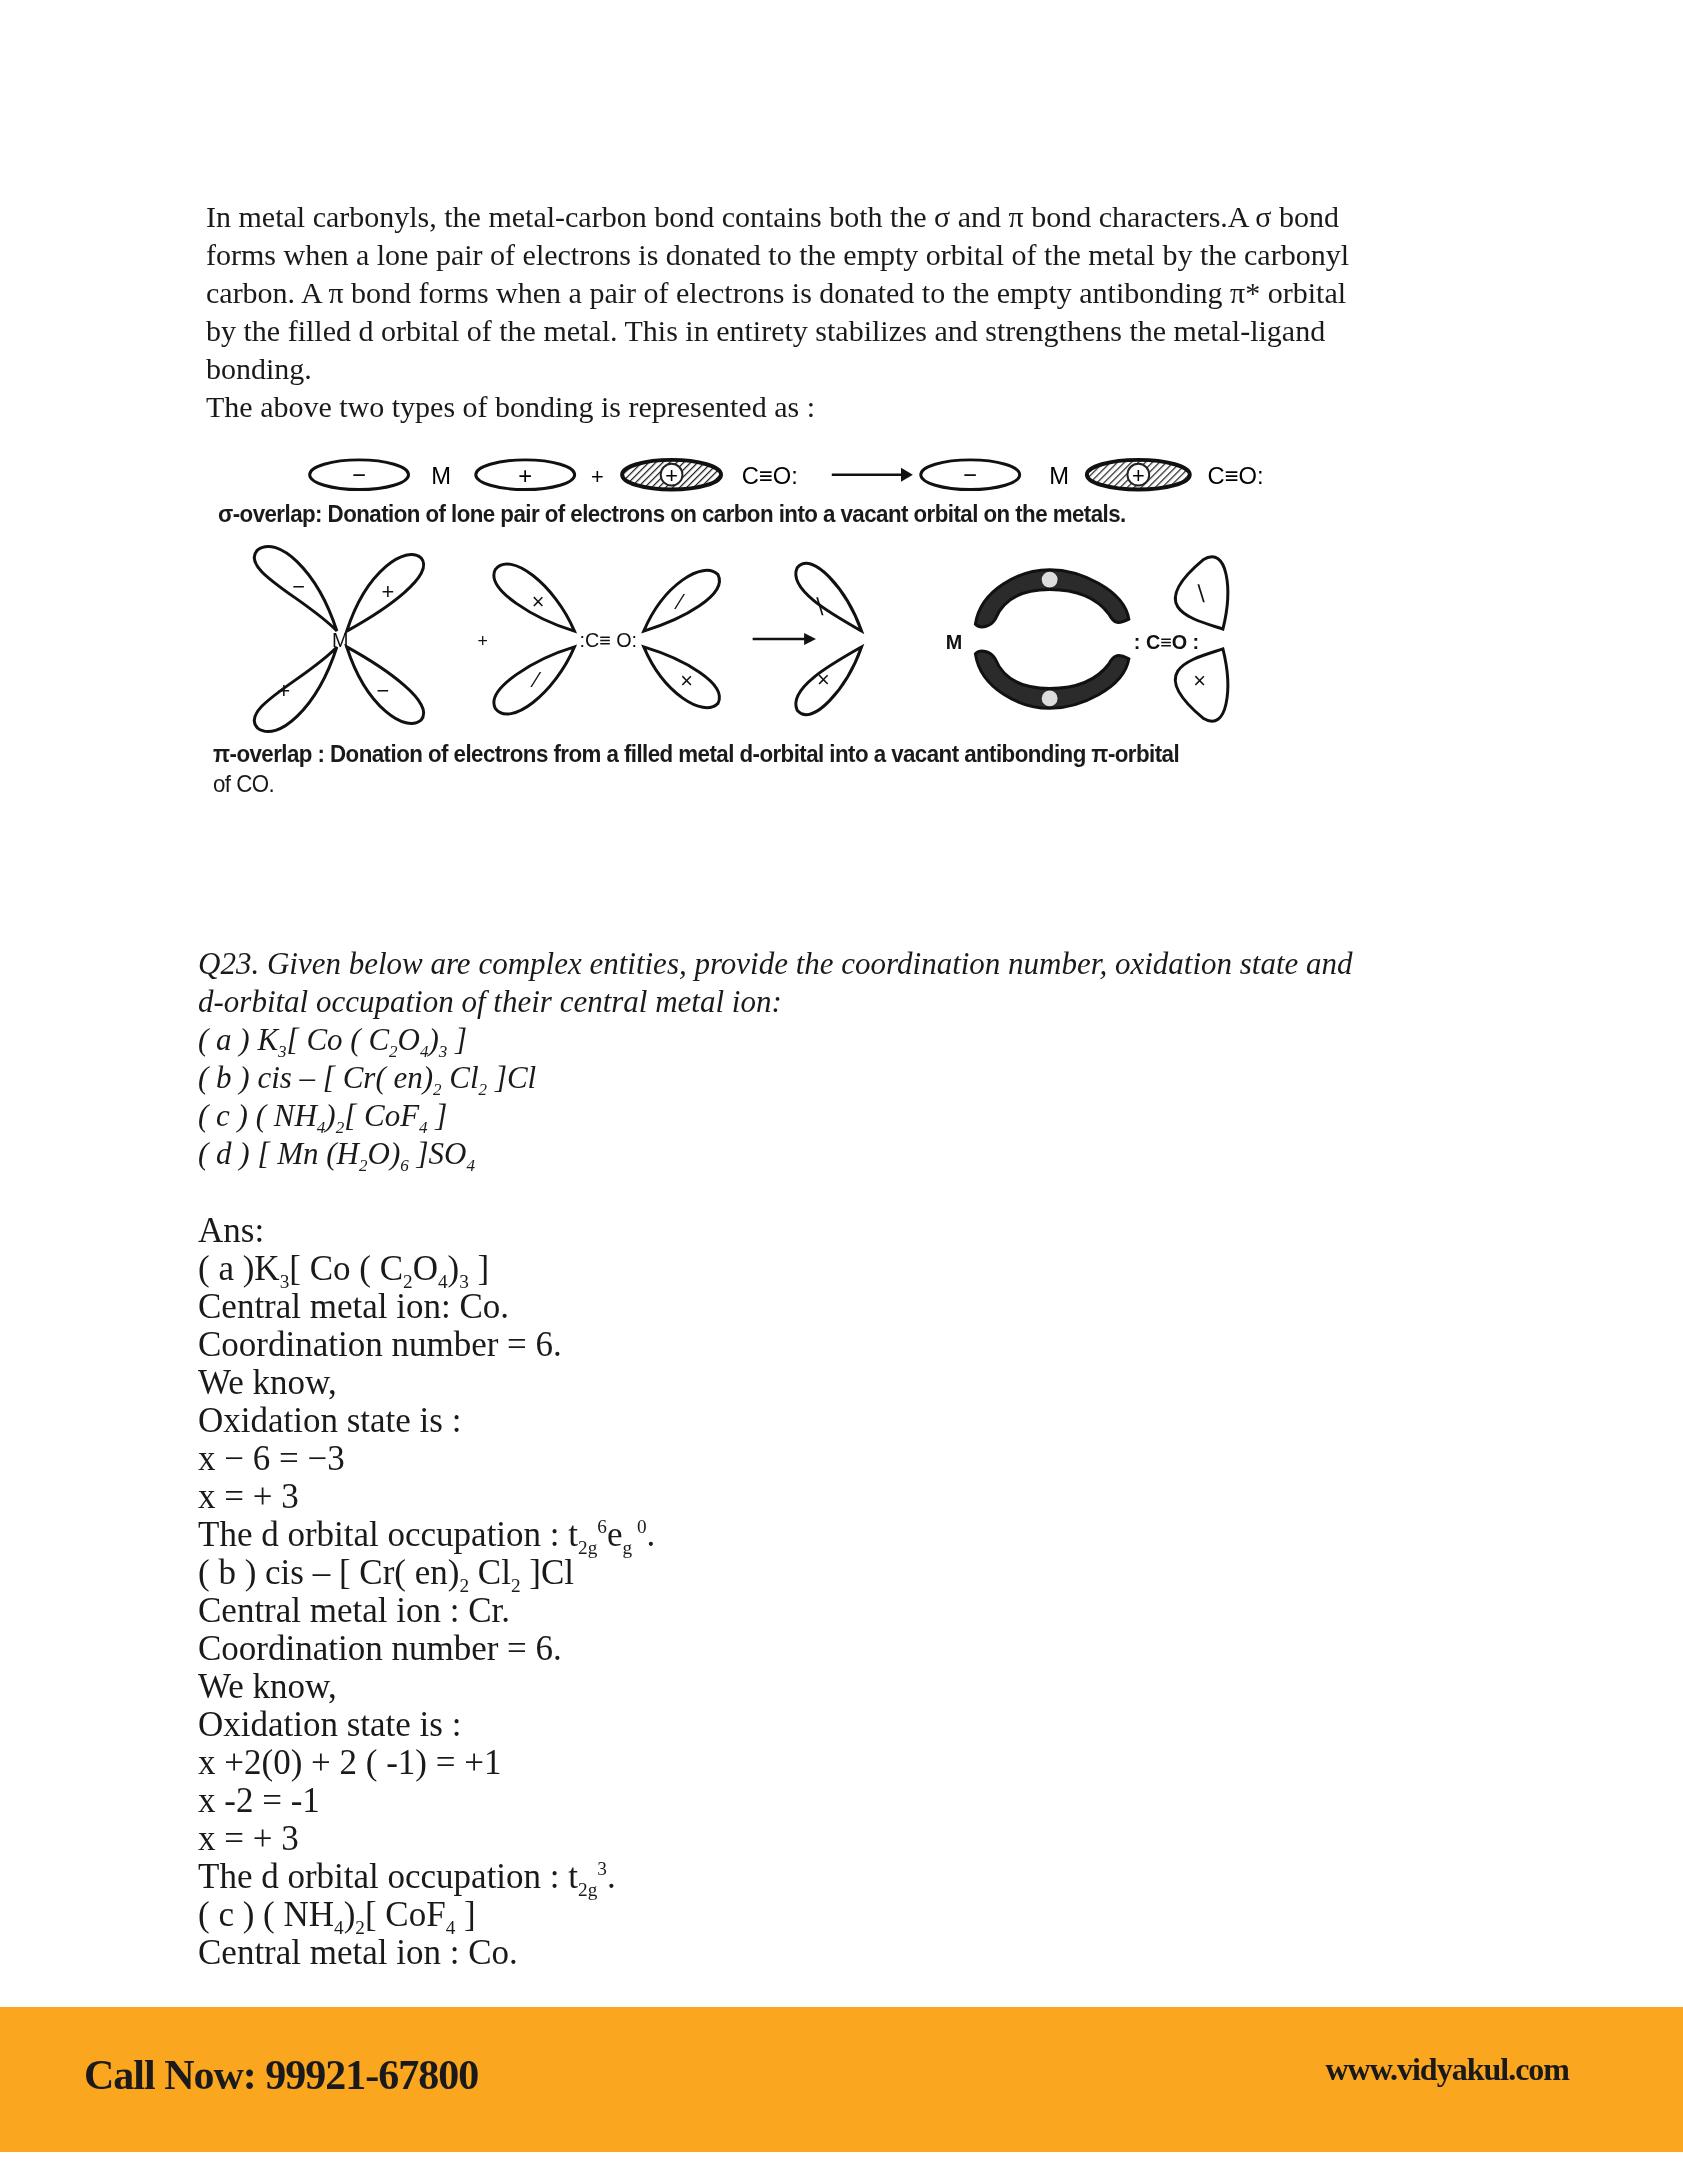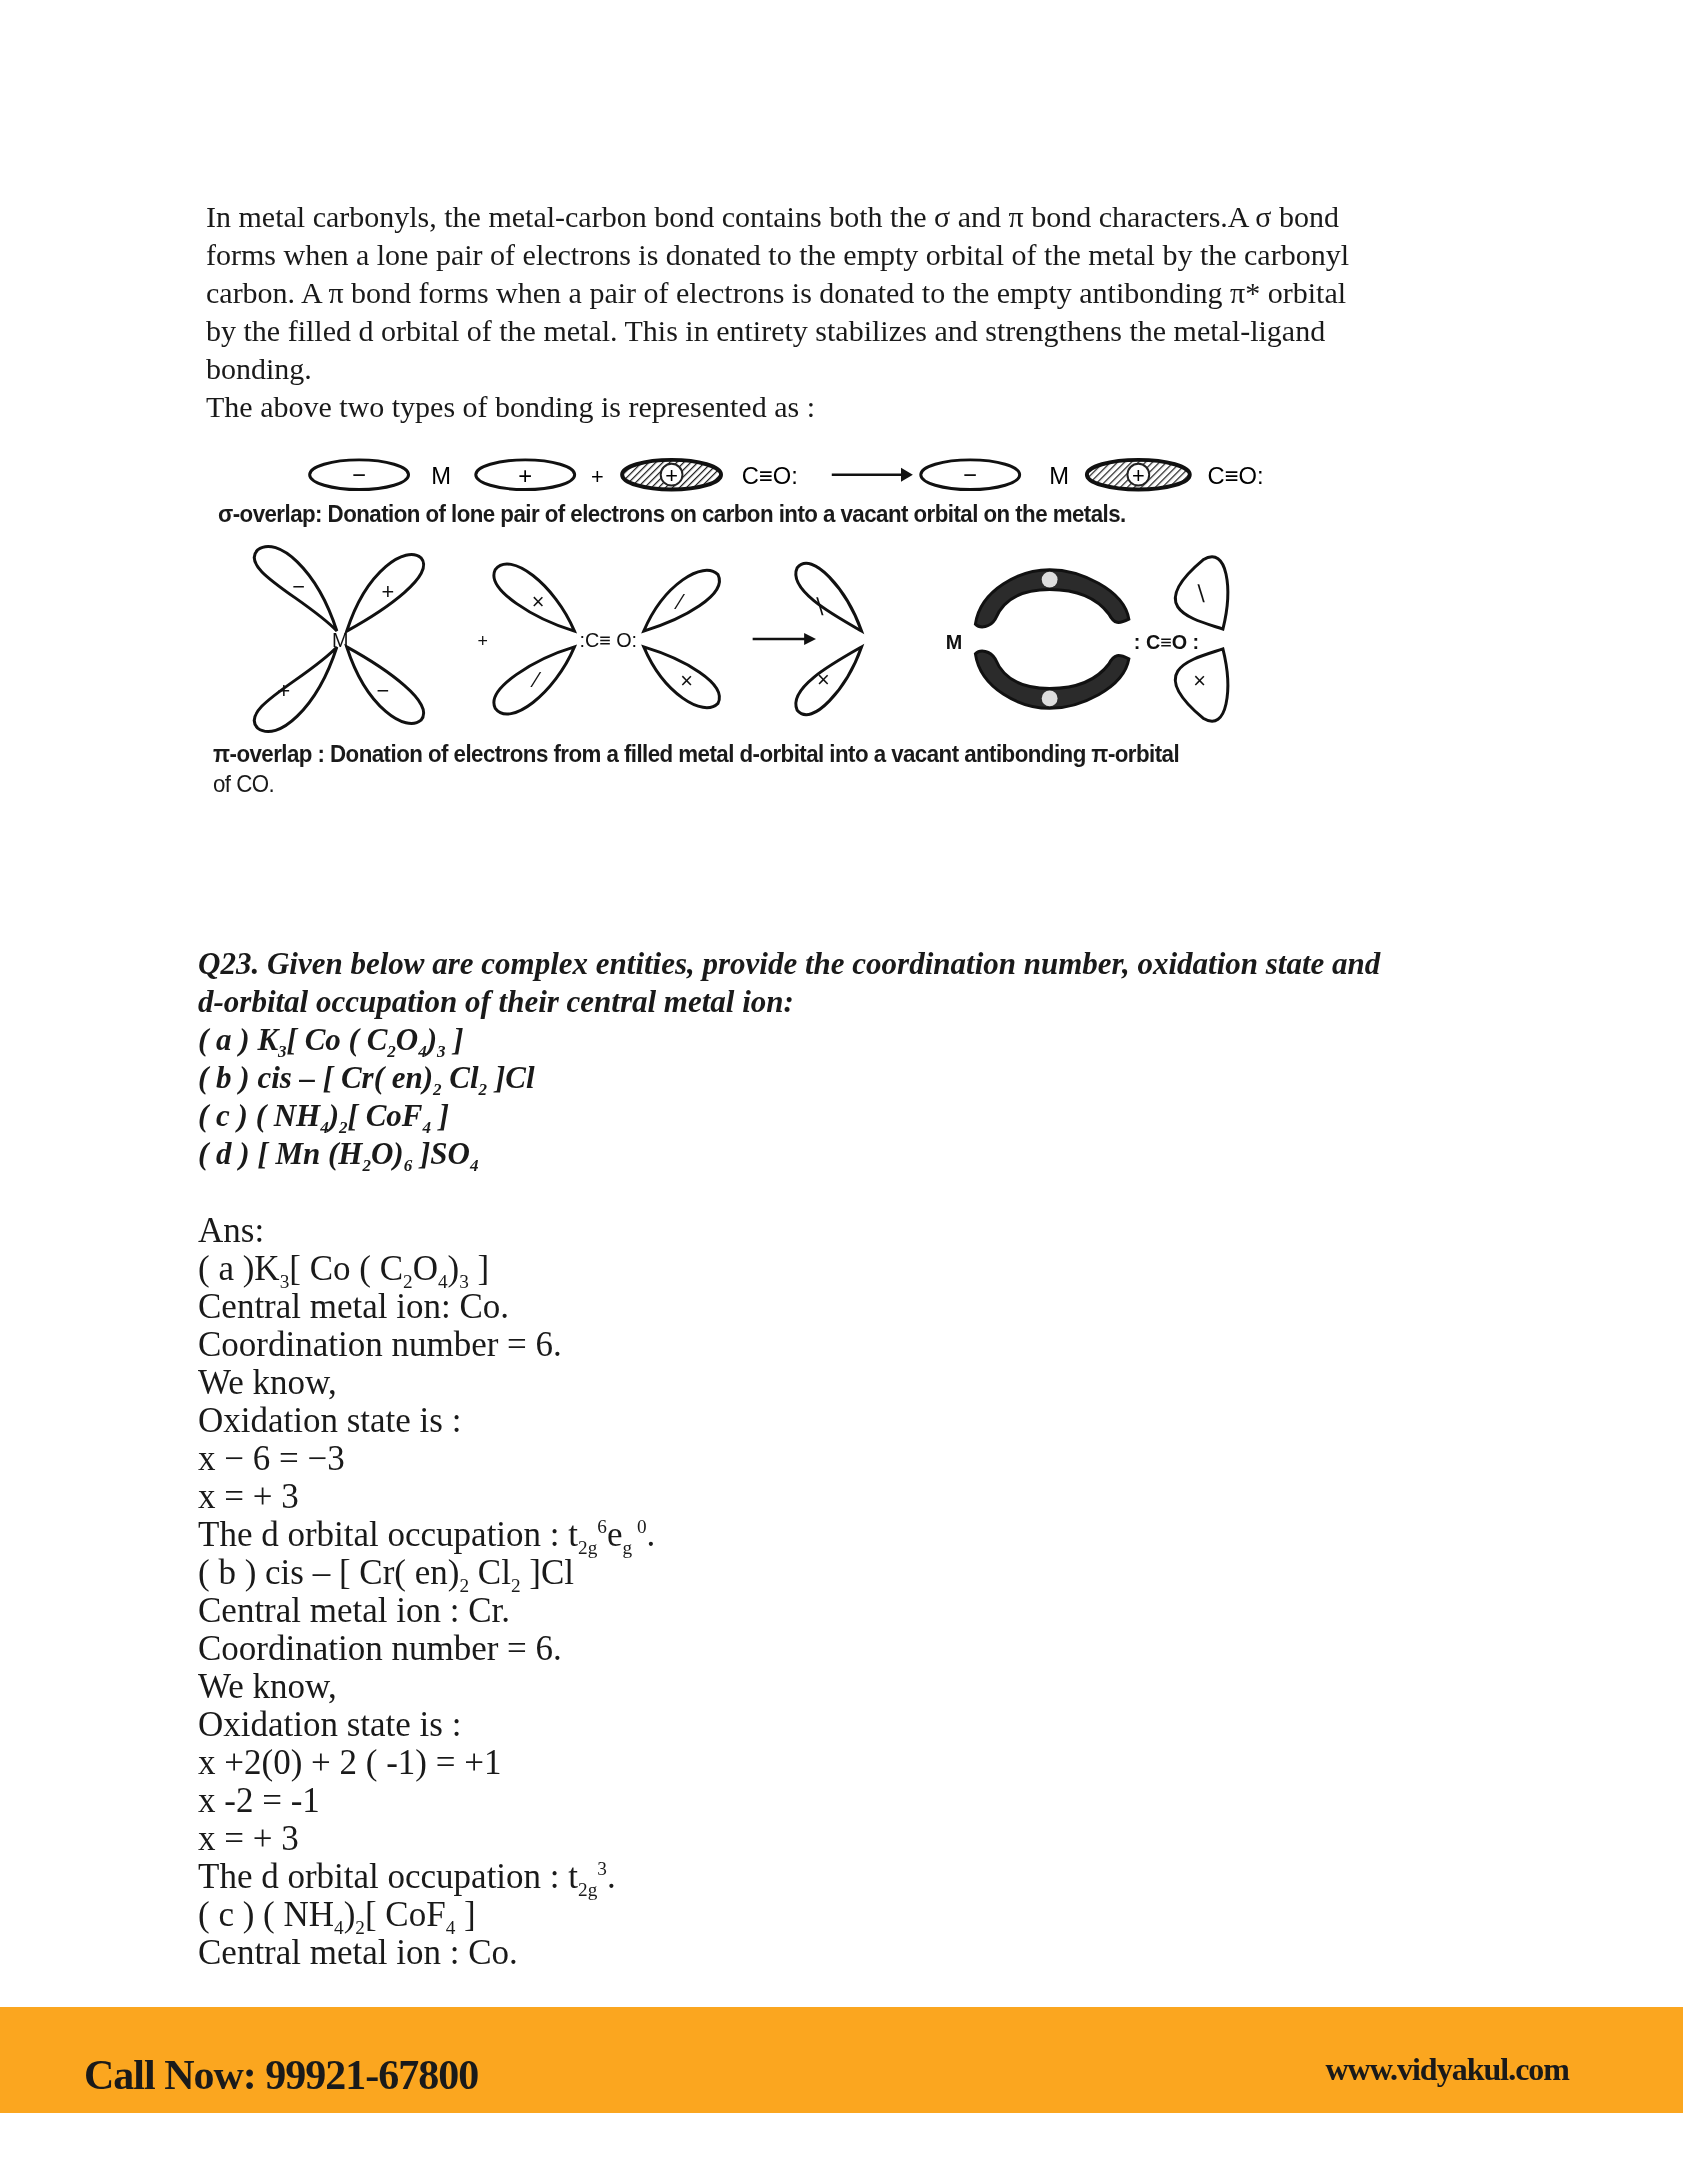--- a/index.html
+++ b/index.html
@@ -5,27 +5,27 @@
   html, body { margin: 0; padding: 0; }
   body {
     width: 1683px; height: 2178px; position: relative; background: #ffffff;
     font-family: "Liberation Serif", "DejaVu Serif", serif; color: #1a1a1a;
     overflow: hidden;
   }
   .content { position: absolute; left: 206px; top: 198px; width: 1287px; }
   .para { font-size: 30px; line-height: 38px; margin: 0; }
   .diagram { position: absolute; left: 198px; width: 1139px; }
   .q-block { position: absolute; left: 198px; top: 945px; width: 1287px; }
-  .q-block .line { font-size: 31px; line-height: 38px; font-weight: bold; font-style: italic; white-space: nowrap; }
+  .q-block .line { font-size: 31px; line-height: 38px; font-weight: normal; font-style: italic; white-space: nowrap; }
   .ans-block { position: absolute; left: 198px; top: 1212px; width: 1287px; }
   .ans-block .line { font-size: 35px; line-height: 38px; white-space: nowrap; }
   sub, sup { font-size: 55%; line-height: 0; }
   .caption { font-family: "Liberation Sans", "DejaVu Sans", sans-serif; font-weight: bold; font-size: 24px; letter-spacing: -0.6px; transform: scaleX(0.93); transform-origin: left; white-space: nowrap; }
   .footer {
-    position: absolute; left: 0; top: 2007px; width: 1683px; height: 106px;
+    position: absolute; left: 0; top: 2007px; width: 1683px; height: 145px;
     background: #fba61f;
   }
   .footer .phone { position: absolute; left: 84px; top: 44px; font-size: 42px; font-weight: bold; color: #1a1a1a; letter-spacing: -1px; }
   .footer .site { position: absolute; right: 114px; top: 44px; font-size: 32px; font-weight: bold; color: #1a1a1a; letter-spacing: -1px; }
 </style>
 </head>
 <body>
 
 <div class="content">
   <p class="para">In metal carbonyls, the metal-carbon bond contains both the σ and π bond characters.A σ bond</p>

